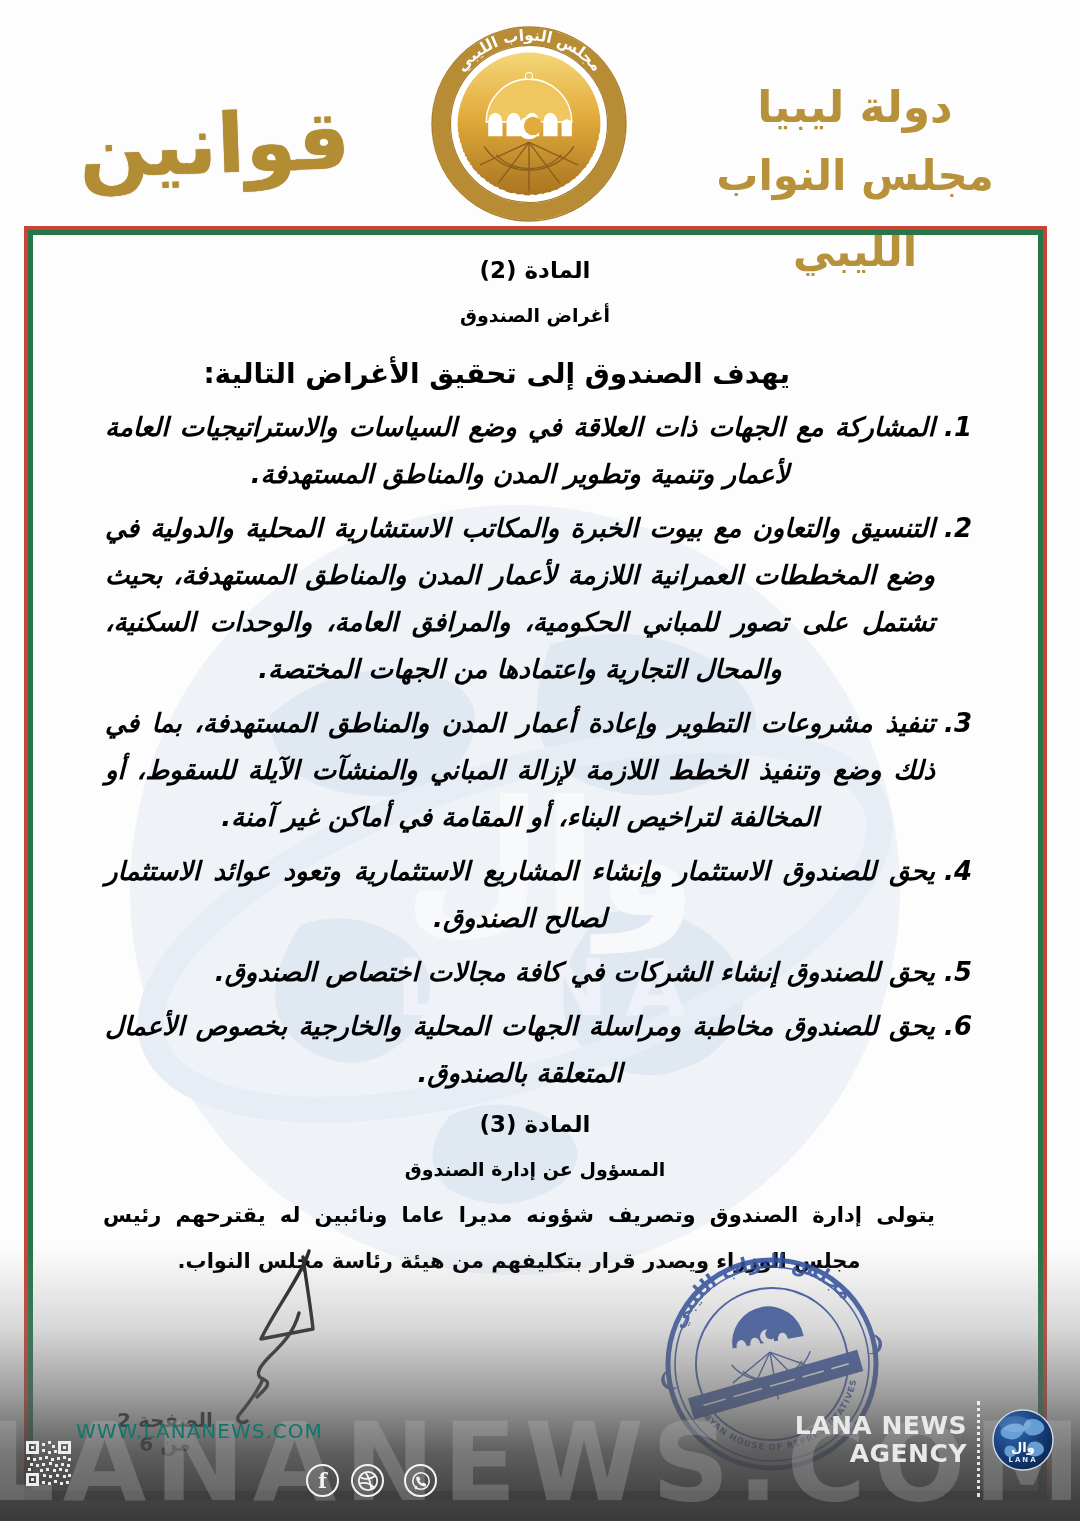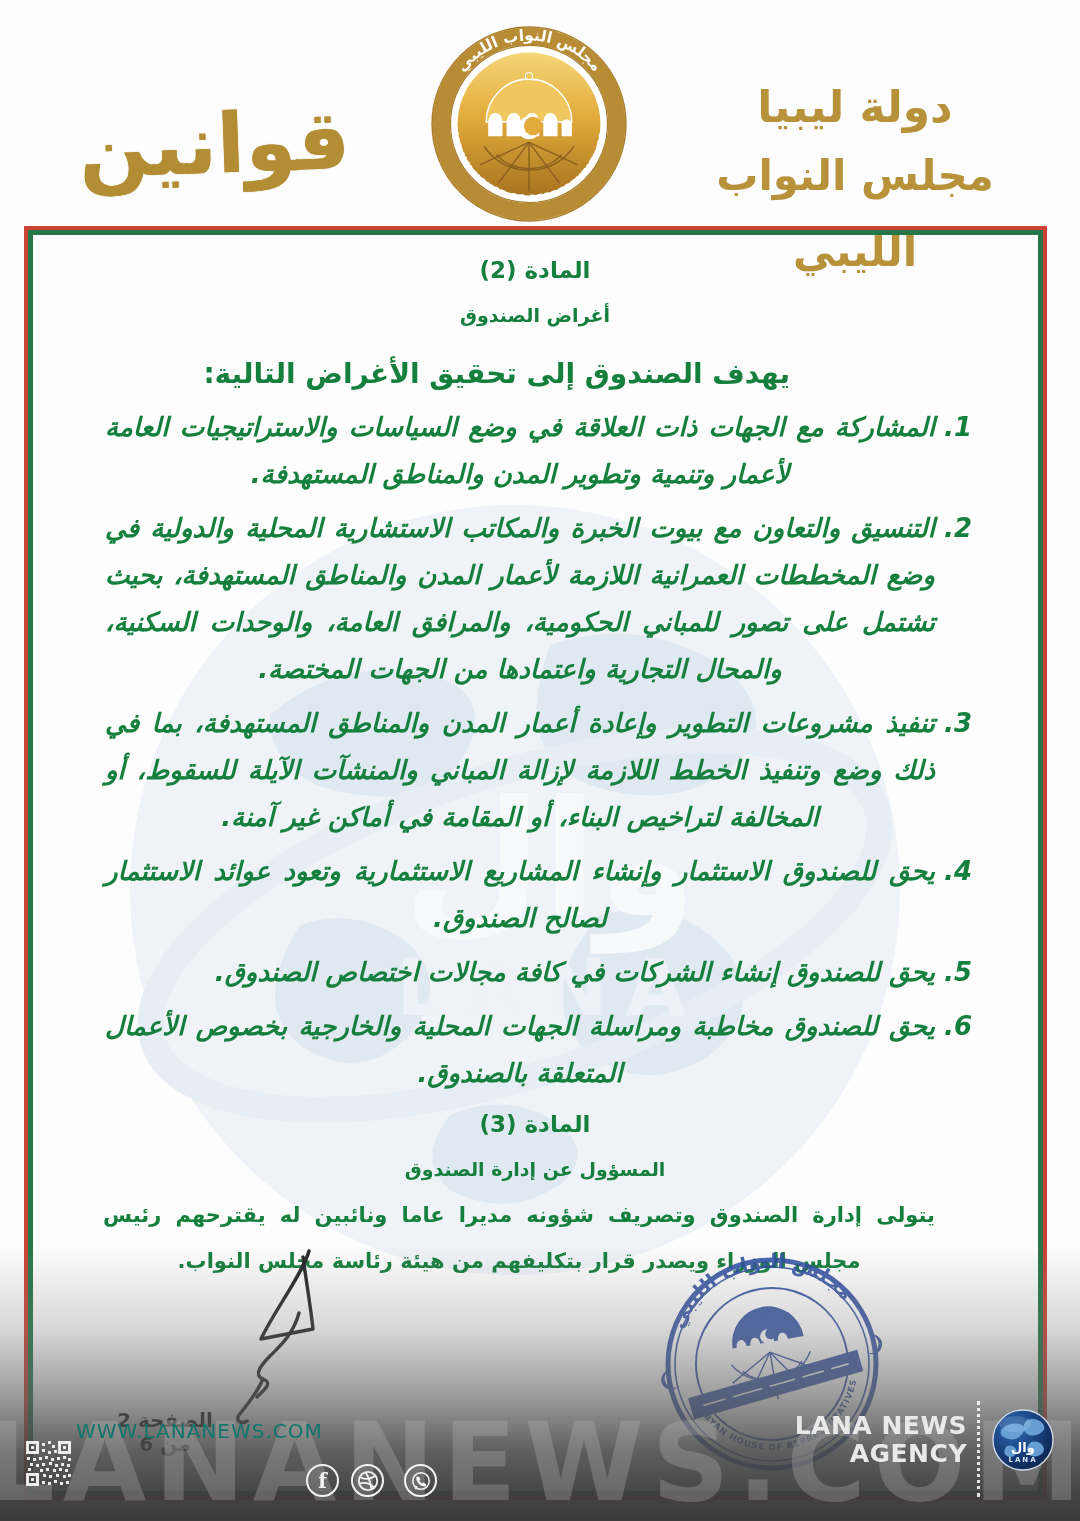--- a/index.html
+++ b/index.html
@@ -18,21 +18,21 @@
   
   .frame-outer { position:absolute; left:24px; top:226px; width:1023px; height:1274px;
                  border:4px solid #cb4335; z-index:8; }
   .frame-inner { position:absolute; inset:0; border:5px solid #27764a; background:transparent; }
 
   
   .globe-wm { position:absolute; left:120px; top:495px; width:790px; height:790px; z-index:10; opacity:0.55; }
 
   
   .doc-body { position:absolute; left:33px; top:241px; width:1004px; z-index:20;
-              color:#15803d; font-weight:bold; direction:rtl; }
+              color:#000000; font-weight:bold; direction:rtl; }
   .t-article { text-align:center; font-size:23px; line-height:30px; margin-top:14px; }
   .t-sub { text-align:center; font-size:19px; line-height:34px; margin-top:13px; }
   .p-intro { text-align:right; font-size:28px; line-height:40px; margin:22px 247px 0 0; }
   ol.purposes { margin:10px 102px 0 72px; padding:0; font-size:26px; line-height:47px;font-style:italic; }
   ol.purposes li { margin-bottom:7px; }
   ol.purposes li::marker { font-weight:bold; }
   ol.purposes li p { text-align:justify; text-align-last:center; }
   ol.purposes li:nth-child(5) p { text-align-last:right; }
   .t-article3 { margin-top:12px; }
   .p-art3 { font-size:21px; line-height:46px; margin:6px 102px 0 70px;

